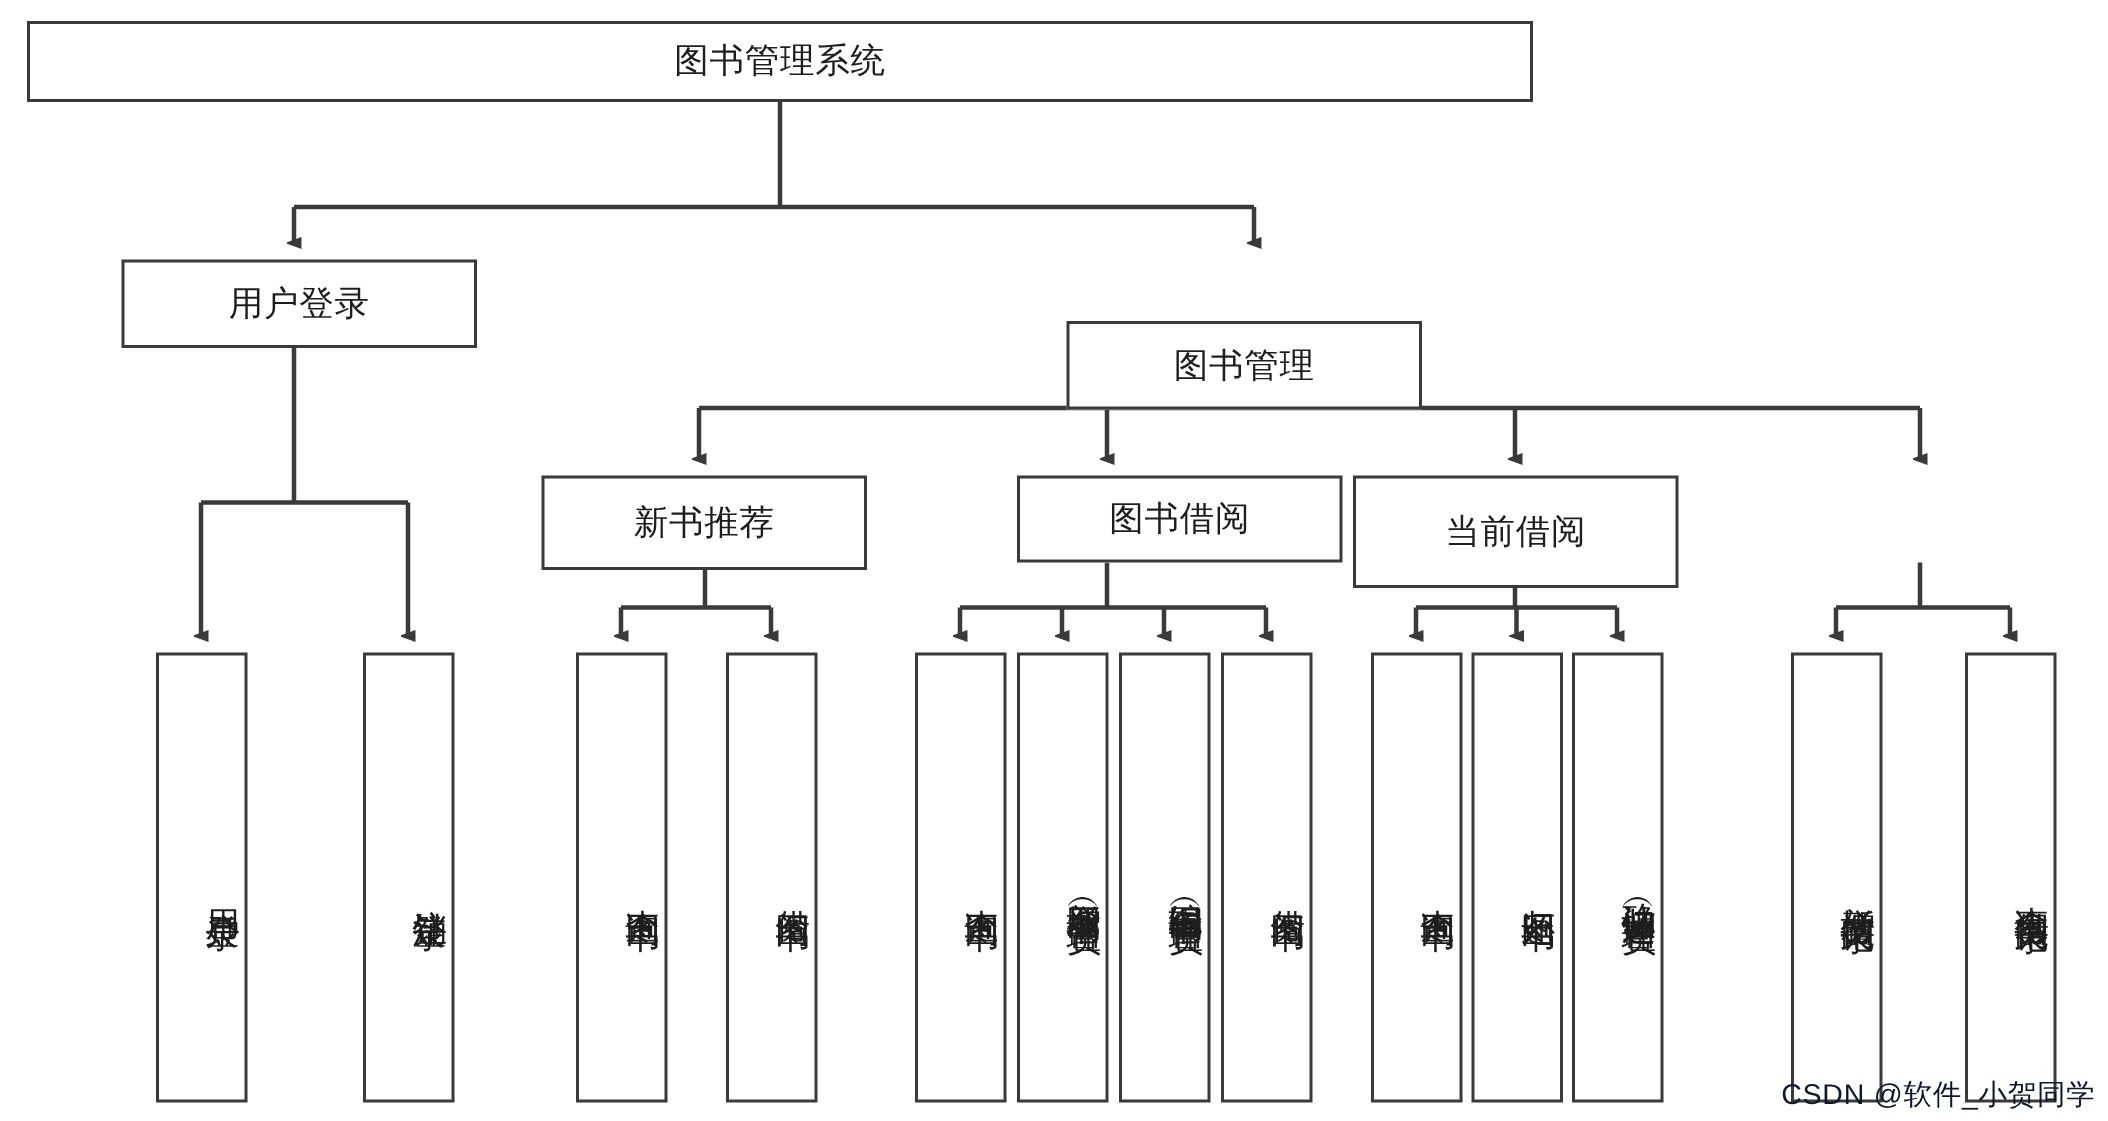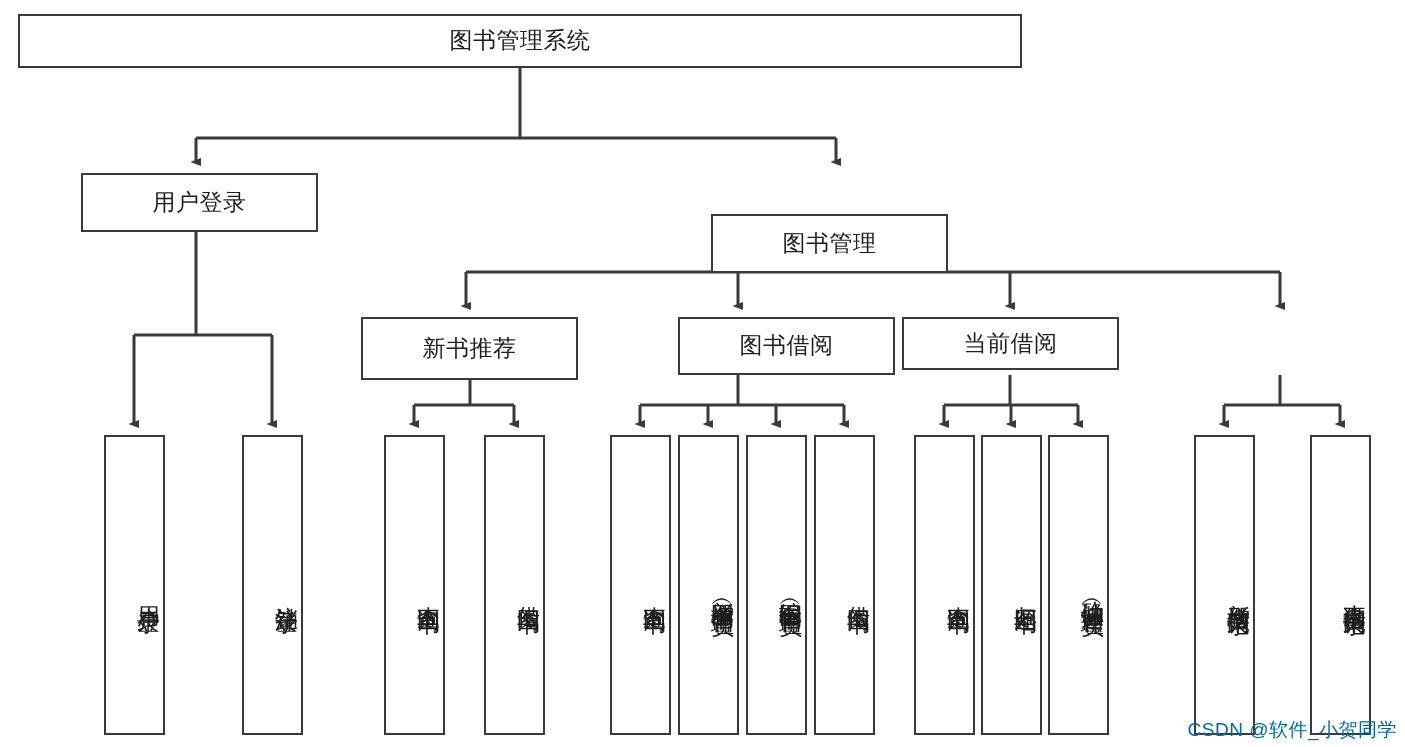--- a/index.html
+++ b/index.html
@@ -54,21 +54,21 @@
   }
   .node-v span {
     writing-mode: vertical-rl;
     text-orientation: upright;
   }
   #watermark {
     position: absolute;
     right: 8px;
     bottom: 4px;
     font-size: 19px;
-    color: #0369a1;
+    color: #0f172a;
     white-space: nowrap;
     letter-spacing: 0.5px;
   }
 </style>
 </head>
 <body>
 
 <div id="canvas">
 
   <svg id="edges" viewBox="0 0 1405 747">
@@ -134,21 +134,21 @@
   </div>
 
   <div class="node node-h" style="left:361px; top:317px; width:217px; height:63px;">
     <span>新书推荐</span>
   </div>
 
   <div class="node node-h" style="left:630px; top:317px; width:217px; height:58px;margin-left:48px;">
     <span>图书借阅</span>
   </div>
 
-  <div class="node node-h" style="left:902px; top:317px; width:217px; height:53px;">
+  <div class="node node-h" style="left:902px; top:317px; width:217px; height:75px;">
     <span>当前借阅</span>
   </div>
 
 
   <div class="node node-v" style="left:104px; top:435px; width:61px; height:300px;">
     <span>用户登录</span>
   </div>
 
   <div class="node node-v" style="left:242px; top:435px; width:61px; height:300px;">
     <span>注销登录</span>

